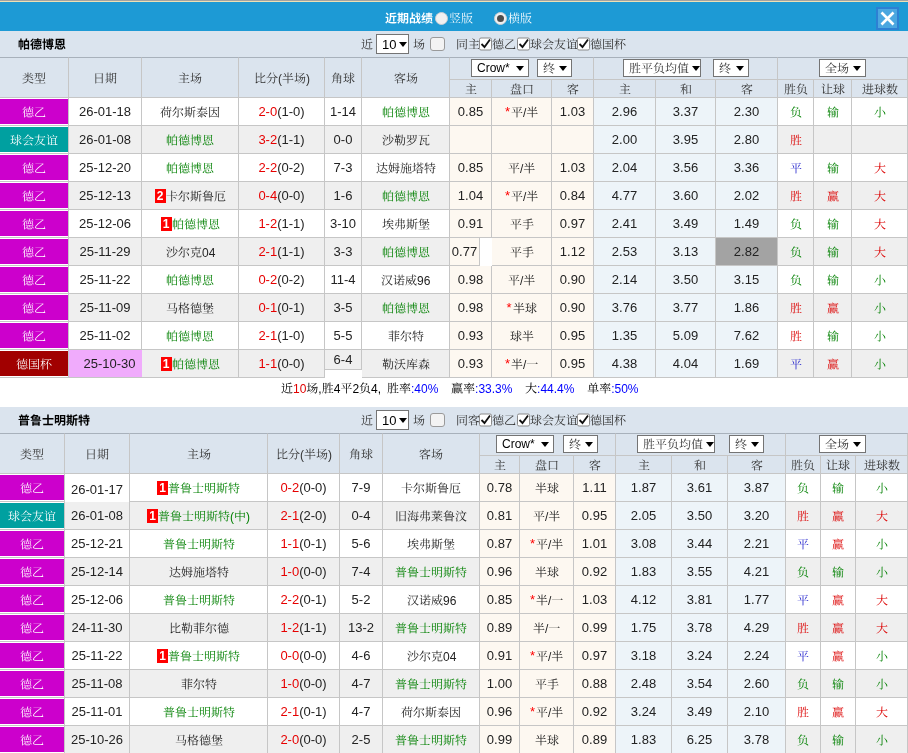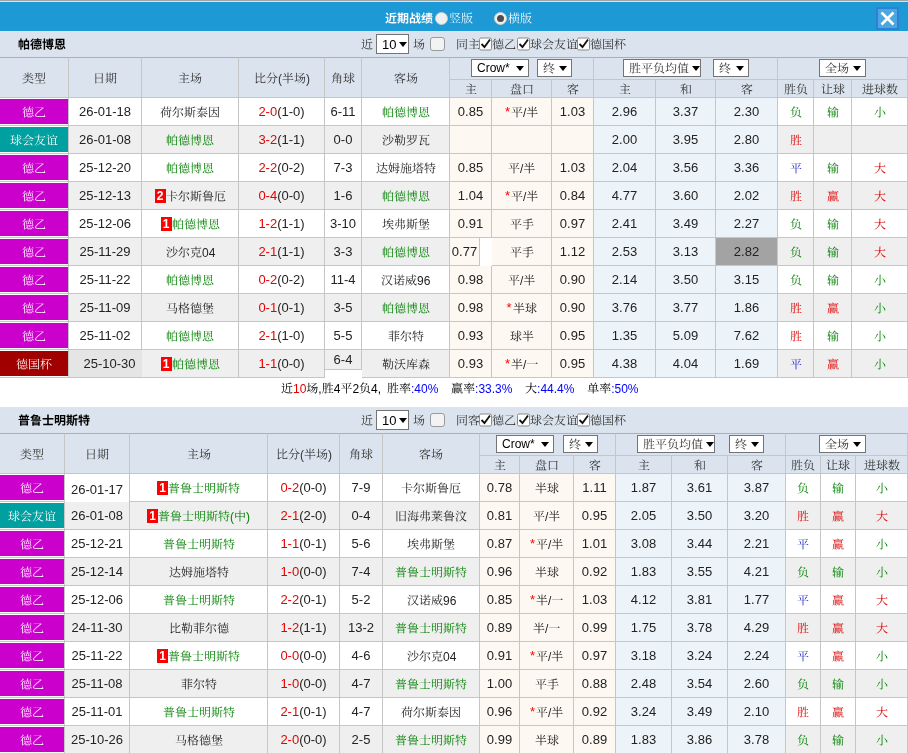--- a/index.html
+++ b/index.html
@@ -373,21 +373,21 @@
         <use href="#u65AF" transform="translate(24.0,12.6) scale(0.012)" fill="#222"></use>
         <use href="#u6CF0" transform="translate(36.0,12.6) scale(0.012)" fill="#222"></use>
         <use href="#u56E0" transform="translate(48.0,12.6) scale(0.012)" fill="#222"></use>
       </svg>
     </div>
     <div class="c" style="left:239px;top:98px;width:86px;height:28px;background:#fff">
       <span class="n" style="color:#e60000">2-0</span>
       <span class="n">(1-0)</span>
     </div>
     <div class="c" style="left:325px;top:98px;width:37px;height:28px;background:#fff">
-      <span class="n">6-11</span>
+      <span class="n">1-14</span>
     </div>
     <div class="c" style="left:362px;top:98px;width:88px;height:28px;background:#fff">
       <svg width="48" height="16" style="overflow:visible">
         <use href="#u5E15" transform="translate(0.0,12.6) scale(0.012)" fill="#008000"></use>
         <use href="#u5FB7" transform="translate(12.0,12.6) scale(0.012)" fill="#008000"></use>
         <use href="#u535A" transform="translate(24.0,12.6) scale(0.012)" fill="#008000"></use>
         <use href="#u6069" transform="translate(36.0,12.6) scale(0.012)" fill="#008000"></use>
       </svg>
     </div>
     <div class="c" style="left:450px;top:98px;width:42px;height:28px;background:#fdf8f1">
@@ -680,21 +680,21 @@
     <div class="c" style="left:552px;top:210px;width:42px;height:28px;background:#fdf8f1">
       <span class="n">0.97</span>
     </div>
     <div class="c" style="left:594px;top:210px;width:62px;height:28px;background:#edf4f9">
       <span class="n">2.41</span>
     </div>
     <div class="c" style="left:656px;top:210px;width:60px;height:28px;background:#edf4f9">
       <span class="n">3.49</span>
     </div>
     <div class="c" style="left:716px;top:210px;width:62px;height:28px;background:#edf4f9">
-      <span class="n">2.27</span>
+      <span class="n">1.49</span>
     </div>
     <div class="c" style="left:778px;top:210px;width:36px;height:28px;background:#fff">
       <svg width="12" height="16" style="overflow:visible">
         <use href="#u8D1F" transform="translate(0.0,12.6) scale(0.012)" fill="#008000"></use>
       </svg>
     </div>
     <div class="c" style="left:814px;top:210px;width:38px;height:28px;background:#fff">
       <svg width="12" height="16" style="overflow:visible">
         <use href="#u8F93" transform="translate(0.0,12.6) scale(0.012)" fill="#008000"></use>
       </svg>
@@ -987,21 +987,21 @@
     </div>
     <div class="c tc" style="left:0px;top:350px;width:69px;height:28px;background:#fff">
       <div class="tm" style="background:#a10000">
         <svg width="36" height="16" style="overflow:visible">
           <use href="#u5FB7" transform="translate(0.0,12.6) scale(0.012)" fill="#fff"></use>
           <use href="#u56FD" transform="translate(12.0,12.6) scale(0.012)" fill="#fff"></use>
           <use href="#u676F" transform="translate(24.0,12.6) scale(0.012)" fill="#fff"></use>
         </svg>
       </div>
     </div>
-    <div class="c" style="left:69px;top:350px;width:82px;height:28px;background:#e5e5e5">
+    <div class="c" style="left:69px;top:350px;width:82px;height:28px;background:#f0abfc">
       <span class="n">25-10-30</span>
     </div>
     <div class="c" style="left:142px;top:350px;width:97px;height:28px;background:#efefef">
       <span class="bdg">1</span>
       <svg width="48" height="16" style="overflow:visible">
         <use href="#u5E15" transform="translate(0.0,12.6) scale(0.012)" fill="#008000"></use>
         <use href="#u5FB7" transform="translate(12.0,12.6) scale(0.012)" fill="#008000"></use>
         <use href="#u535A" transform="translate(24.0,12.6) scale(0.012)" fill="#008000"></use>
         <use href="#u6069" transform="translate(36.0,12.6) scale(0.012)" fill="#008000"></use>
       </svg>
@@ -1970,21 +1970,21 @@
         <use href="#u7403" transform="translate(12.0,12.6) scale(0.012)" fill="#222"></use>
       </svg>
     </div>
     <div class="c" style="left:574px;top:726px;width:42px;height:28px;background:#fdf8f1">
       <span class="n">0.89</span>
     </div>
     <div class="c" style="left:616px;top:726px;width:56px;height:28px;background:#edf4f9">
       <span class="n">1.83</span>
     </div>
     <div class="c" style="left:672px;top:726px;width:56px;height:28px;background:#edf4f9">
-      <span class="n">3.86</span>
+      <span class="n">6.25</span>
     </div>
     <div class="c" style="left:728px;top:726px;width:58px;height:28px;background:#edf4f9">
       <span class="n">3.78</span>
     </div>
     <div class="c" style="left:786px;top:726px;width:35px;height:28px;background:#efefef">
       <svg width="12" height="16" style="overflow:visible">
         <use href="#u8D1F" transform="translate(0.0,12.6) scale(0.012)" fill="#008000"></use>
       </svg>
     </div>
     <div class="c" style="left:821px;top:726px;width:35px;height:28px;background:#efefef">

